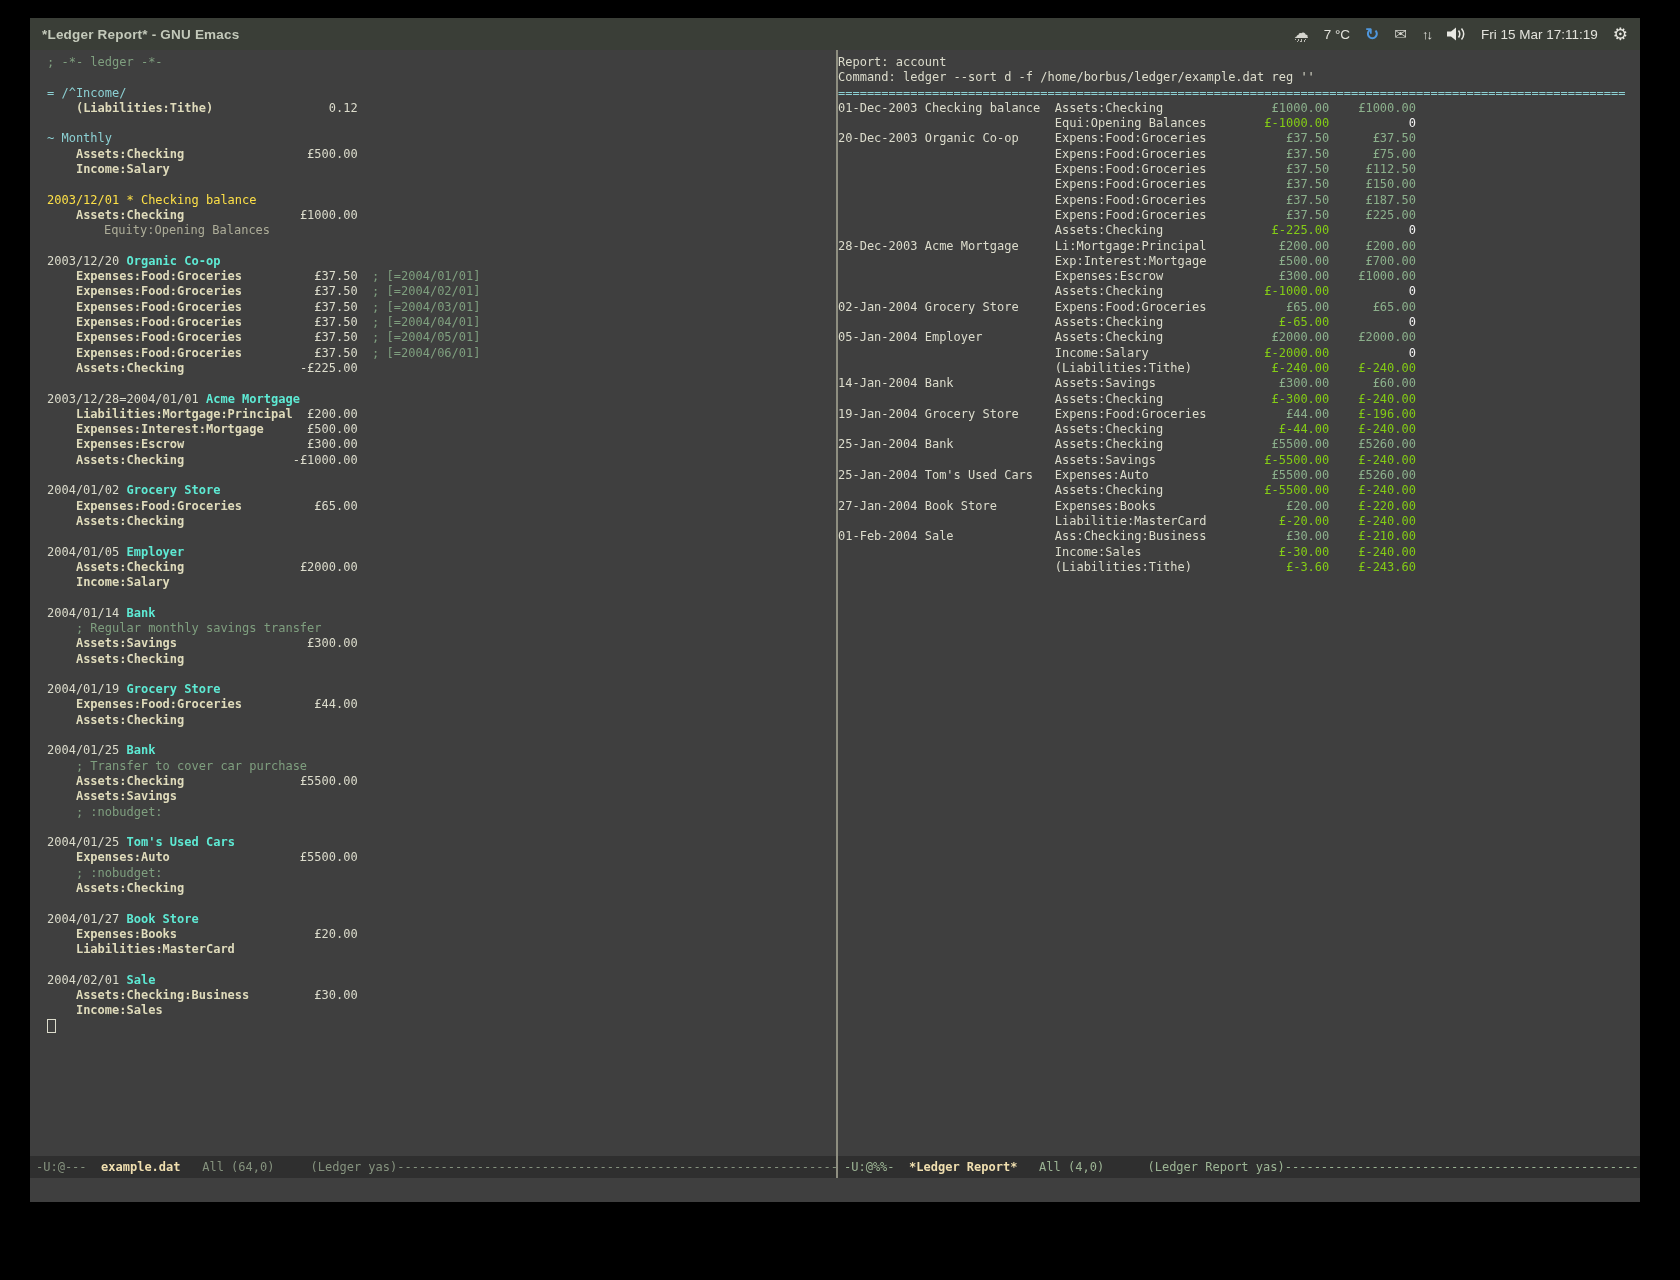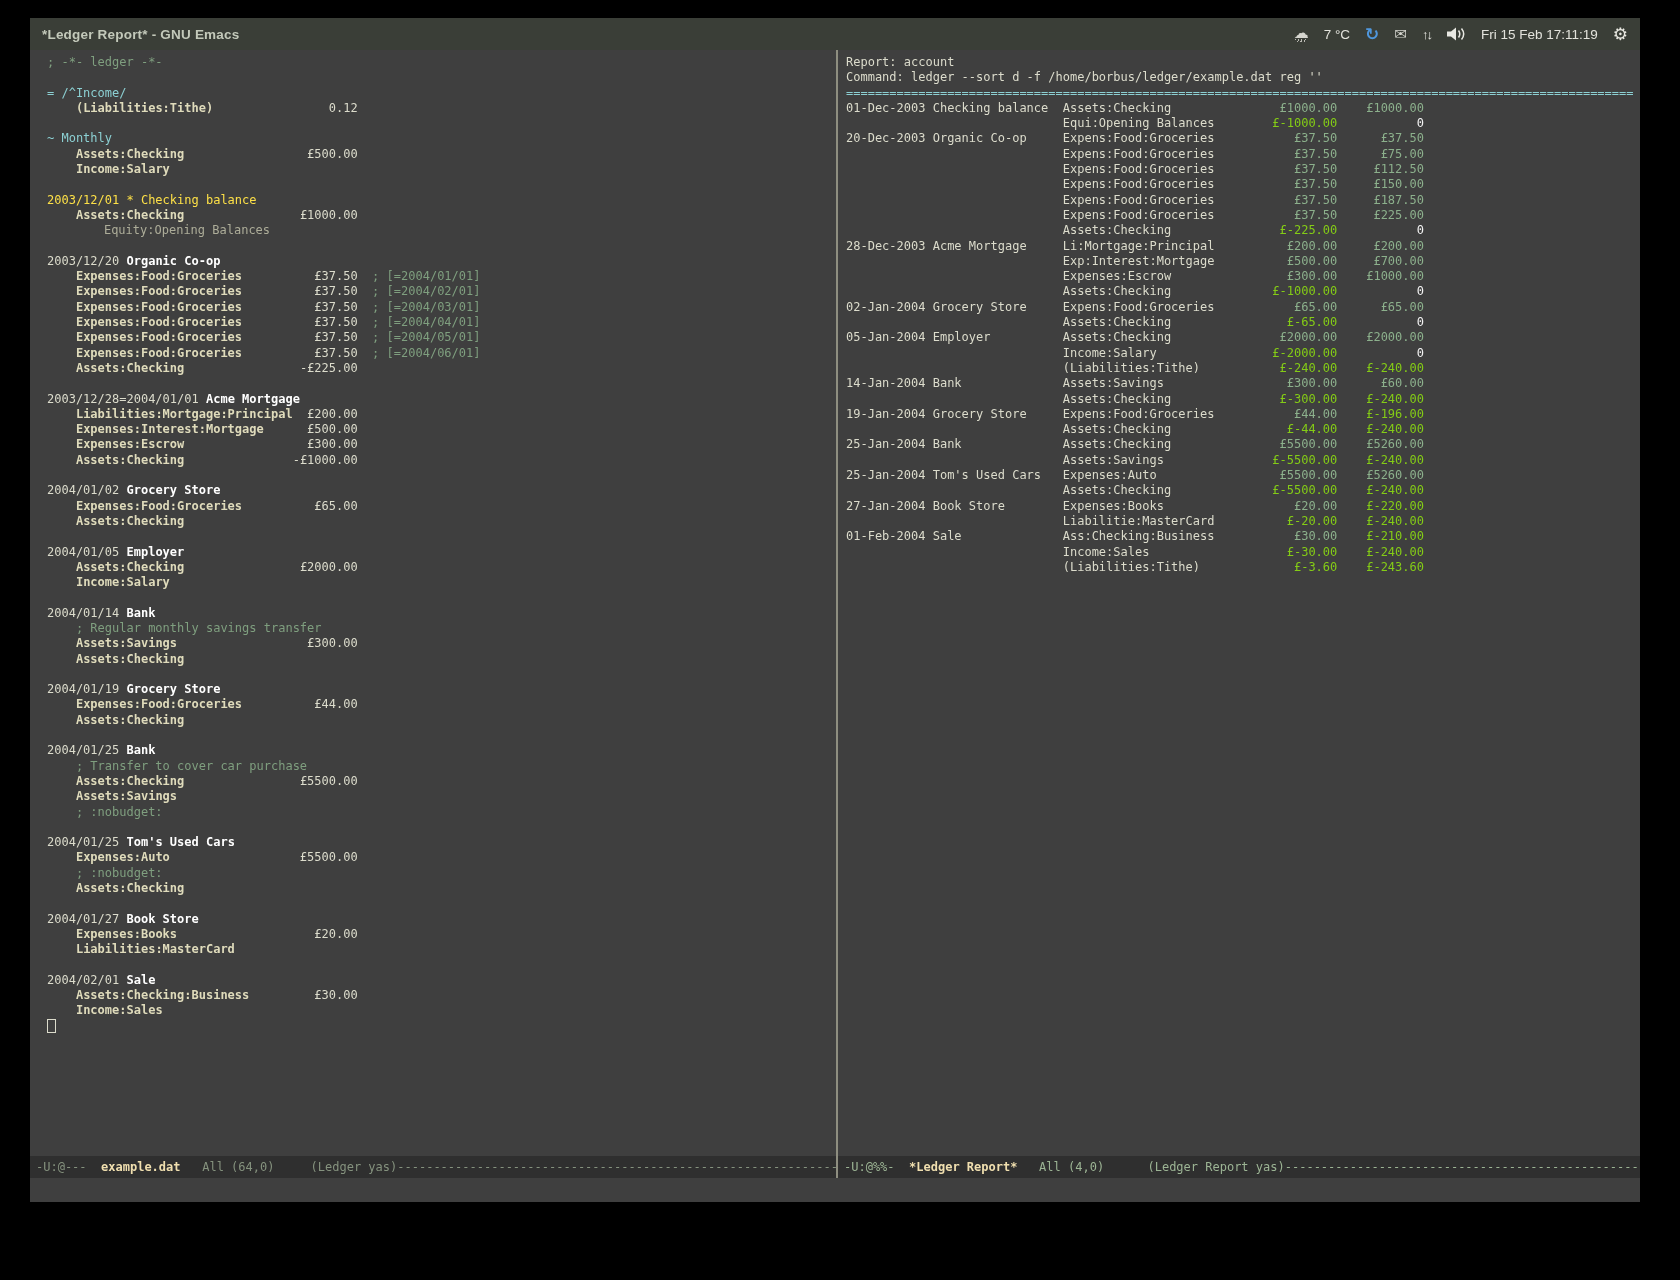--- a/index.html
+++ b/index.html
@@ -19,27 +19,27 @@
   .rainhatch{width:12px;height:3px;margin-top:-2px;
              background:repeating-linear-gradient(115deg,#b9b9b2 0 1px,transparent 1px 3px);}
   
   .windows{flex:1 1 auto;display:flex;min-height:0;}
   .ewin{display:flex;flex-direction:column;min-width:0;}
   .ewin.left{width:806px;flex:0 0 auto;}
   .ewin.right{flex:1 1 auto;}
   .vdivider{width:2px;background:#8e8e80;flex:0 0 auto;}
   .buffer{flex:1 1 auto;overflow:hidden;font-size:12px;line-height:15.3px;white-space:pre;
           padding:5px 0 0 17px;color:#DCDCCC;}
-  .ewin.right .buffer{padding-left:8px;}
+  .ewin.right .buffer{padding-left:0;}
   .ln{height:15.3px;}
   
   .fg{color:#DCDCCC;}
   .cm{color:#7F9F7F;}
   .cy{color:#8CD0D3;}
-  .b{color:#ffffff;font-weight:bold;}
+  .b{color:#5eead4;font-weight:bold;}
   .acct{color:#DFDBBB;font-weight:bold;}
   .dim{color:#ADAD99;margin-left:28px;}
   .xcl{color:#fde047;}
   .g{color:#8CB08C;}
   .r{color:#84cc16;}
   .w{color:#F2F2F2;}
   .cur{display:inline-block;width:7px;height:12px;border:1px solid #DCDCCC;
        vertical-align:baseline;margin-bottom:-2px;}
   
   .modeline{height:22px;flex:0 0 auto;background:#2F2F2F;font-size:12px;line-height:22px;
@@ -63,21 +63,21 @@
       </span>
       <span>7 °C</span>
       <span class="ticon refresh">↻</span>
       <span class="ticon">✉</span>
       <span class="arrows">↑↓</span>
       <svg width="20" height="14" viewBox="0 0 20 14">
         <path d="M1 4.5 h4 l5 -4 v13 l-5 -4 H1 z" fill="#e8e8e2"></path>
         <path d="M12.5 3.5 q2.6 3.5 0 7" stroke="#e8e8e2" fill="none" stroke-width="1.5"></path>
         <path d="M15.5 1.5 q4.4 5.5 0 11" stroke="#e8e8e2" fill="none" stroke-width="1.5"></path>
       </svg>
-      <span>Fri 15 Feb 17:11:19</span>
+      <span>Fri 15 Mar 17:11:19</span>
       <span class="ticon gear">⚙</span>
     </div>
   </div>
 
   <div class="windows">
 
     <div class="ewin left">
       <div class="buffer"><div class="ln"><span class="cm">; -*- ledger -*-</span></div><div class="ln">&nbsp;</div><div class="ln"><span class="cy">= /^Income/</span></div><div class="ln"><span class="fg">    </span><span class="acct">(Liabilities:Tithe)</span><span class="fg">                0.12</span></div><div class="ln">&nbsp;</div><div class="ln"><span class="cy">~ Monthly</span></div><div class="ln"><span class="fg">    </span><span class="acct">Assets:Checking</span><span class="fg">                 £500.00</span></div><div class="ln"><span class="fg">    </span><span class="acct">Income:Salary</span></div><div class="ln">&nbsp;</div><div class="ln"><span class="xcl">2003/12/01 * Checking balance</span></div><div class="ln"><span class="fg">    </span><span class="acct">Assets:Checking</span><span class="fg">                £1000.00</span></div><div class="ln"><span class="fg">    </span><span class="dim">Equity:Opening Balances</span></div><div class="ln">&nbsp;</div><div class="ln"><span class="fg">2003/12/20 </span><span class="b">Organic Co-op</span></div><div class="ln"><span class="fg">    </span><span class="acct">Expenses:Food:Groceries</span><span class="fg">          £37.50</span><span class="cm">  ; [=2004/01/01]</span></div><div class="ln"><span class="fg">    </span><span class="acct">Expenses:Food:Groceries</span><span class="fg">          £37.50</span><span class="cm">  ; [=2004/02/01]</span></div><div class="ln"><span class="fg">    </span><span class="acct">Expenses:Food:Groceries</span><span class="fg">          £37.50</span><span class="cm">  ; [=2004/03/01]</span></div><div class="ln"><span class="fg">    </span><span class="acct">Expenses:Food:Groceries</span><span class="fg">          £37.50</span><span class="cm">  ; [=2004/04/01]</span></div><div class="ln"><span class="fg">    </span><span class="acct">Expenses:Food:Groceries</span><span class="fg">          £37.50</span><span class="cm">  ; [=2004/05/01]</span></div><div class="ln"><span class="fg">    </span><span class="acct">Expenses:Food:Groceries</span><span class="fg">          £37.50</span><span class="cm">  ; [=2004/06/01]</span></div><div class="ln"><span class="fg">    </span><span class="acct">Assets:Checking</span><span class="fg">                -£225.00</span></div><div class="ln">&nbsp;</div><div class="ln"><span class="fg">2003/12/28=2004/01/01 </span><span class="b">Acme Mortgage</span></div><div class="ln"><span class="fg">    </span><span class="acct">Liabilities:Mortgage:Principal</span><span class="fg">  £200.00</span></div><div class="ln"><span class="fg">    </span><span class="acct">Expenses:Interest:Mortgage</span><span class="fg">      £500.00</span></div><div class="ln"><span class="fg">    </span><span class="acct">Expenses:Escrow</span><span class="fg">                 £300.00</span></div><div class="ln"><span class="fg">    </span><span class="acct">Assets:Checking</span><span class="fg">               -£1000.00</span></div><div class="ln">&nbsp;</div><div class="ln"><span class="fg">2004/01/02 </span><span class="b">Grocery Store</span></div><div class="ln"><span class="fg">    </span><span class="acct">Expenses:Food:Groceries</span><span class="fg">          £65.00</span></div><div class="ln"><span class="fg">    </span><span class="acct">Assets:Checking</span></div><div class="ln">&nbsp;</div><div class="ln"><span class="fg">2004/01/05 </span><span class="b">Employer</span></div><div class="ln"><span class="fg">    </span><span class="acct">Assets:Checking</span><span class="fg">                £2000.00</span></div><div class="ln"><span class="fg">    </span><span class="acct">Income:Salary</span></div><div class="ln">&nbsp;</div><div class="ln"><span class="fg">2004/01/14 </span><span class="b">Bank</span></div><div class="ln"><span class="cm">    ; Regular monthly savings transfer</span></div><div class="ln"><span class="fg">    </span><span class="acct">Assets:Savings</span><span class="fg">                  £300.00</span></div><div class="ln"><span class="fg">    </span><span class="acct">Assets:Checking</span></div><div class="ln">&nbsp;</div><div class="ln"><span class="fg">2004/01/19 </span><span class="b">Grocery Store</span></div><div class="ln"><span class="fg">    </span><span class="acct">Expenses:Food:Groceries</span><span class="fg">          £44.00</span></div><div class="ln"><span class="fg">    </span><span class="acct">Assets:Checking</span></div><div class="ln">&nbsp;</div><div class="ln"><span class="fg">2004/01/25 </span><span class="b">Bank</span></div><div class="ln"><span class="cm">    ; Transfer to cover car purchase</span></div><div class="ln"><span class="fg">    </span><span class="acct">Assets:Checking</span><span class="fg">                £5500.00</span></div><div class="ln"><span class="fg">    </span><span class="acct">Assets:Savings</span></div><div class="ln"><span class="cm">    ; :nobudget:</span></div><div class="ln">&nbsp;</div><div class="ln"><span class="fg">2004/01/25 </span><span class="b">Tom's Used Cars</span></div><div class="ln"><span class="fg">    </span><span class="acct">Expenses:Auto</span><span class="fg">                  £5500.00</span></div><div class="ln"><span class="cm">    ; :nobudget:</span></div><div class="ln"><span class="fg">    </span><span class="acct">Assets:Checking</span></div><div class="ln">&nbsp;</div><div class="ln"><span class="fg">2004/01/27 </span><span class="b">Book Store</span></div><div class="ln"><span class="fg">    </span><span class="acct">Expenses:Books</span><span class="fg">                   £20.00</span></div><div class="ln"><span class="fg">    </span><span class="acct">Liabilities:MasterCard</span></div><div class="ln">&nbsp;</div><div class="ln"><span class="fg">2004/02/01 </span><span class="b">Sale</span></div><div class="ln"><span class="fg">    </span><span class="acct">Assets:Checking:Business</span><span class="fg">         £30.00</span></div><div class="ln"><span class="fg">    </span><span class="acct">Income:Sales</span></div><div class="ln"><span class="cur"></span></div></div>
       <div class="modeline"><span class="mlL">-U:@---  </span><span class="mlname">example.dat</span><span class="mlL">   All (64,0)     </span><span class="mlL">(Ledger yas)</span><span class="mlL">------------------------------------------------------------------------------------------------------------------------</span></div>
     </div>

